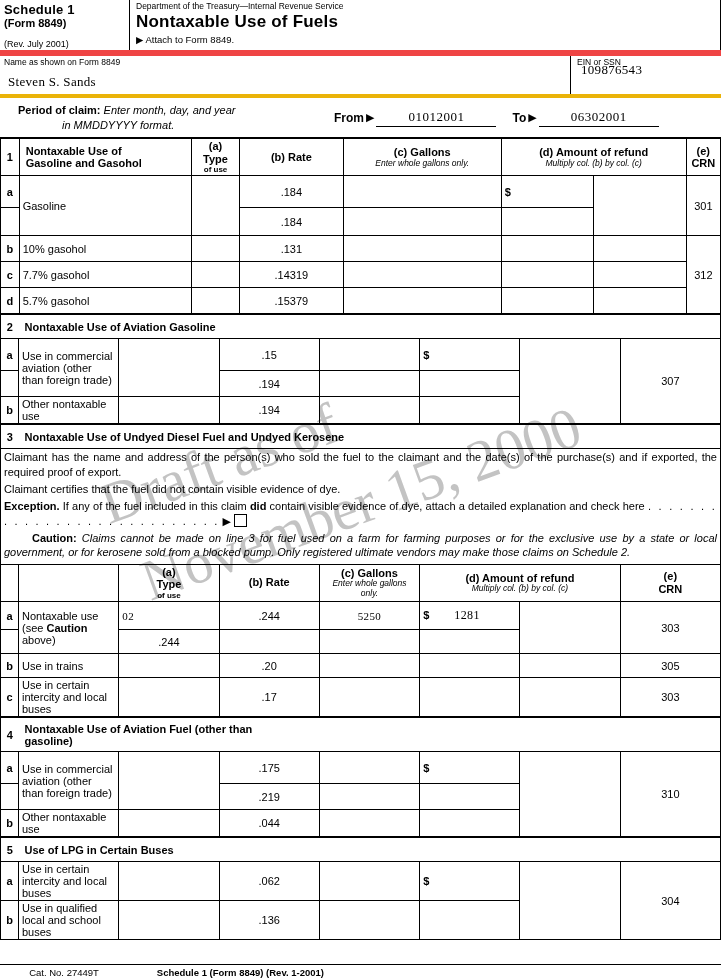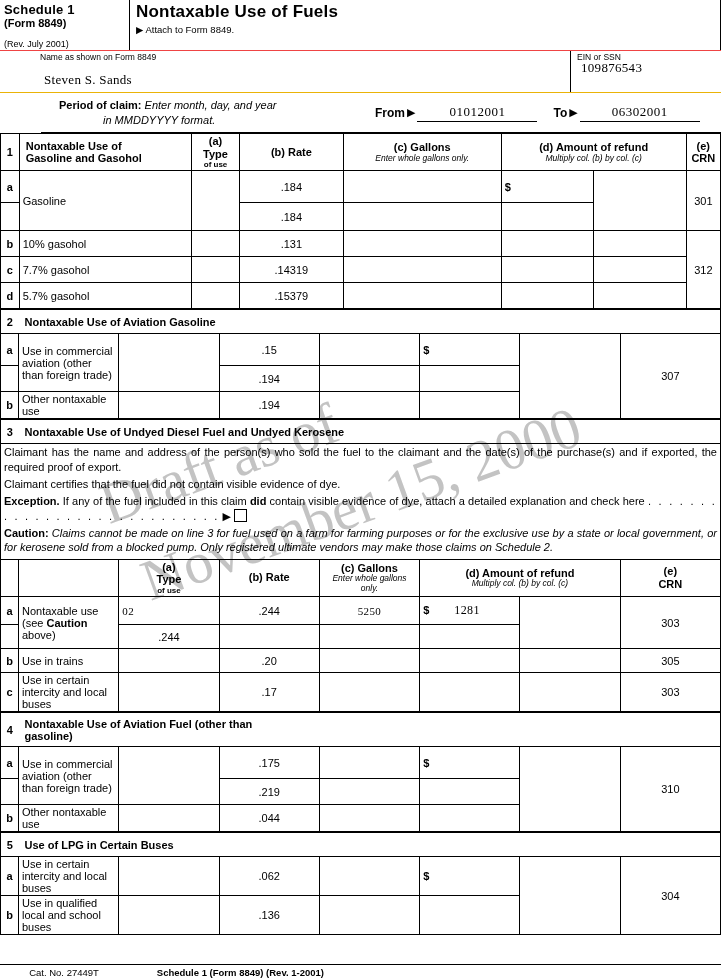--- a/index.html
+++ b/index.html
@@ -17,41 +17,41 @@
   .page { position: relative; width:721px; height:979px; }
 
   
   .b { font-weight: bold; }
   .i { font-style: italic; }
   .center { text-align:center; }
   .small { font-size: 9px; }
   .tiny { font-size: 8px; }
 
   
-  .hdr { display:flex; border-bottom:1px solid #ef4444; }
+  .hdr { display:flex; border-bottom:6px solid #ef4444; }
   .hdr-left { width:130px; border-right:1px solid #000; padding:2px 4px 1px 4px; }
   .hdr-mid { flex:1; padding:1px 4px 2px 6px; border-right:1px solid #000;}
   .hdr-right { width:150px; padding:18px 6px 2px 6px; font-size:10px;}
   .sched { font-size:13px; font-weight:bold; letter-spacing:.2px;}
   .form8849 { font-size:11px; font-weight:bold; }
   .rev { font-size:9px; margin-top:10px;}
   .dept { font-size:8.5px; }
   .bigtitle { font-size:17px; font-weight:bold; letter-spacing:.2px; margin-top:1px; }
   .attach { font-size:9.5px; margin-top:2px; }
 
   
-  .namerow { display:flex; border-bottom:1px solid #eab308; height:42px;padding-left:36px; }
+  .namerow { display:flex; border-bottom:4px solid #eab308; height:42px; }
   .name-l { flex:1; border-right:1px solid #000; padding:1px 4px; position:relative;}
   .name-r { width:150px; padding:1px 6px; position:relative;}
   .lbl { font-size:8.5px; }
   .handw { font-family:"Liberation Serif", serif; font-size:13px; position:absolute; bottom:4px; left:8px; letter-spacing:.3px;margin-top:28px;}
   .handw2 { font-family:"Liberation Serif", serif; font-size:13px; position:absolute; bottom:16px; left:10px; letter-spacing:.3px;}
 
   
-  .periodrow { display:flex; border-bottom:1px solid #000; height:40px; align-items:center;margin-left:41px; }
+  .periodrow { display:flex; border-bottom:1px solid #000; height:40px; align-items:center; }
   .period-l { width:330px; padding-left:18px; font-size:11px; line-height:1.35; }
   .period-r { flex:1; display:flex; align-items:center; gap:2px; padding-left:4px;}
   .fromto { font-weight:bold; font-size:12px; }
   .arrow { font-size:11px; }
   .dateline { border-bottom:1px solid #000; width:120px; text-align:center; font-family:"Liberation Serif", serif; font-size:13px; padding-bottom:1px; letter-spacing:.5px;}
 
   
   table.grid { border-collapse: collapse; width:721px; table-layout:fixed; }
   table.grid td { border:1px solid #000; padding:1px 3px; vertical-align:middle; font-size:11px; }
 
@@ -117,20 +117,21 @@
 
   <div class="content">
 
   <div class="hdr">
     <div class="hdr-left">
       <div class="sched">Schedule 1</div>
       <div class="form8849">(Form 8849)</div>
       <div class="rev">(Rev. July 2001)</div>
     </div>
     <div class="hdr-mid">
+      <div class="dept">Department of the Treasury—Internal Revenue Service</div>
       <div class="bigtitle">Nontaxable Use of Fuels</div>
       <div class="attach">▶ Attach  to Form  8849.</div>
     </div>
   </div>
 
   <div class="namerow">
     <div class="name-l">
       <div class="lbl">Name as shown on Form 8849</div>
       <div class="handw">Steven S. Sands</div>
     </div>
@@ -277,21 +278,21 @@
       <td colspan="8" class="para">
         <p>Claimant  has  the  name  and  address  of  the  person(s)  who  sold  the  fuel  to  the  claimant  and  the  date(s)  of  the purchase(s) and if exported, the required proof of export.</p>
         <p>Claimant certifies that the fuel did not contain visible evidence of dye.</p>
         <p>
           <span class="b">Exception.</span><span> If any of the fuel included  in  this claim </span><span class="b">did</span><span> contain  visible  evidence  of  dye,  attach  a  detailed  explanation and check here</span>
           <span class="dots">. . . . . . . . . . . . . . . . . . . . . . . . . . . .</span>
           <span>▶</span>
           <span class="checkbox"></span>
         </p>
         <p class="i">
-          <span class="b" style="font-style:normal;">Caution:</span><span> Claims cannot be made on line 3 for fuel used on a farm for farming purposes or for the exclusive use by a state or local government, or for kerosene sold from a blocked pump. Only registered ultimate vendors may make those claims on Schedule 2.</span>
+          <span class="b" style="font-style:normal;margin-left:28px;">Caution:</span><span> Claims cannot be made on line 3 for fuel used on a farm for farming purposes or for the exclusive use by a state or local government, or for kerosene sold from a blocked pump. Only registered ultimate vendors may make those claims on Schedule 2.</span>
         </p>
       </td>
     </tr>
     <tr>
       <td class="itemltr"></td>
       <td class="c-desc"></td>
       <td class="c-type colhead">
         <div>(a)</div>
         <div>Type</div>
         <div class="tiny">of use</div>

